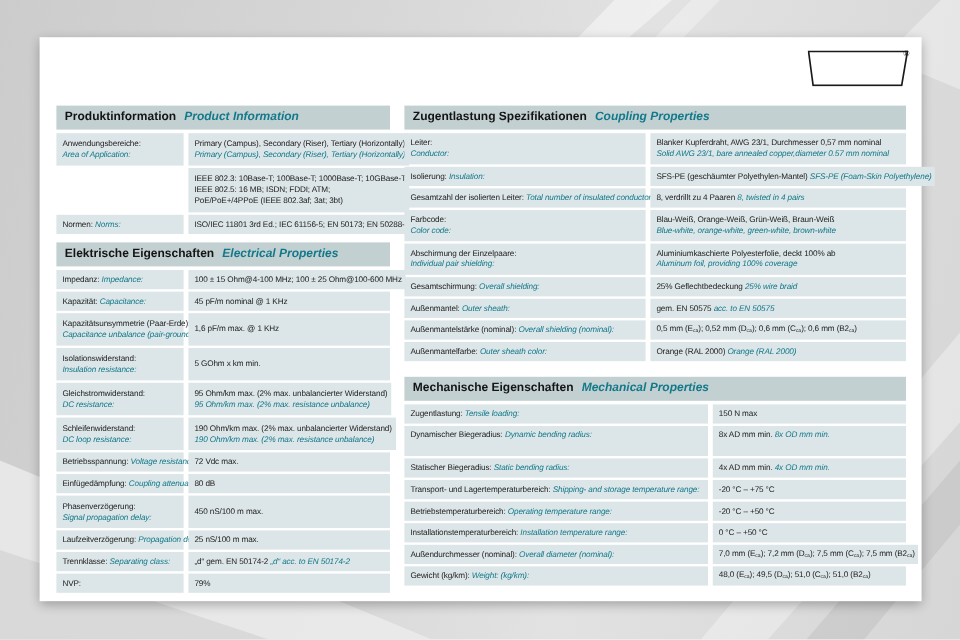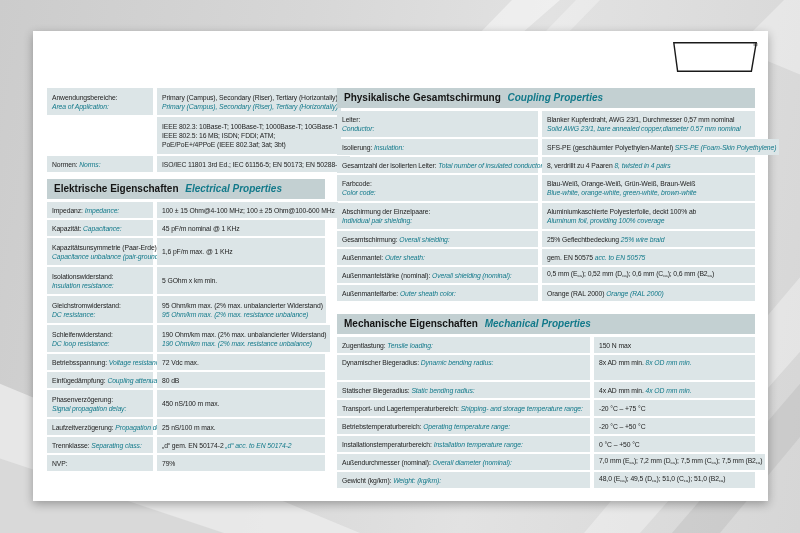--- a/index.html
+++ b/index.html
@@ -85,20 +85,24 @@
 
   <div class="logo">
     <svg viewBox="0 0 84 30" width="84" height="30">
       <polygon points="0.8,0.8 83.2,0.8 78.4,29.2 4.6,29.2" fill="none" stroke="#1a1a1a" stroke-width="1.4"></polygon>
     </svg>
     <span class="reg">®</span>
   </div>
 
   <div class="col col-left">
     <section class="table t1">
+      <div class="thead">
+        <span class="th-de">Produktinformation</span>
+        <span class="th-en">Product Information</span>
+      </div>
       <div class="rows">
           <div class="row" style="min-height: 27px;">
             <div class="cell cell-label">
               <div class="line"><span class="seg de">Anwendungsbereiche:</span></div>
               <div class="line"><span class="seg en">Area of Application:</span></div>
             </div>
             <div class="cell cell-value">
               <div class="line"><span class="seg de">Primary (Campus), Secondary (Riser), Tertiary (Horizontally)</span></div>
               <div class="line"><span class="seg en">Primary (Campus), Secondary (Riser), Tertiary (Horizontally)</span></div>
             </div>
@@ -230,21 +234,21 @@
               <div class="line"><span class="seg de">79%</span></div>
             </div>
           </div>
         </div>
     </section>
   </div>
 
   <div class="col col-right">
     <section class="table t3">
       <div class="thead">
-        <span class="th-de">Physikalische Gesamtschirmung</span>
+        <span class="th-de">Zugentlastung Spezifikationen</span>
         <span class="th-en">Coupling Properties</span>
       </div>
       <div class="rows">
           <div class="row" style="min-height: 26px;">
             <div class="cell cell-label">
               <div class="line"><span class="seg de">Leiter:</span></div>
               <div class="line"><span class="seg en">Conductor:</span></div>
             </div>
             <div class="cell cell-value">
               <div class="line"><span class="seg de">Blanker Kupferdraht, AWG 23/1, Durchmesser 0,57 mm nominal</span></div>

